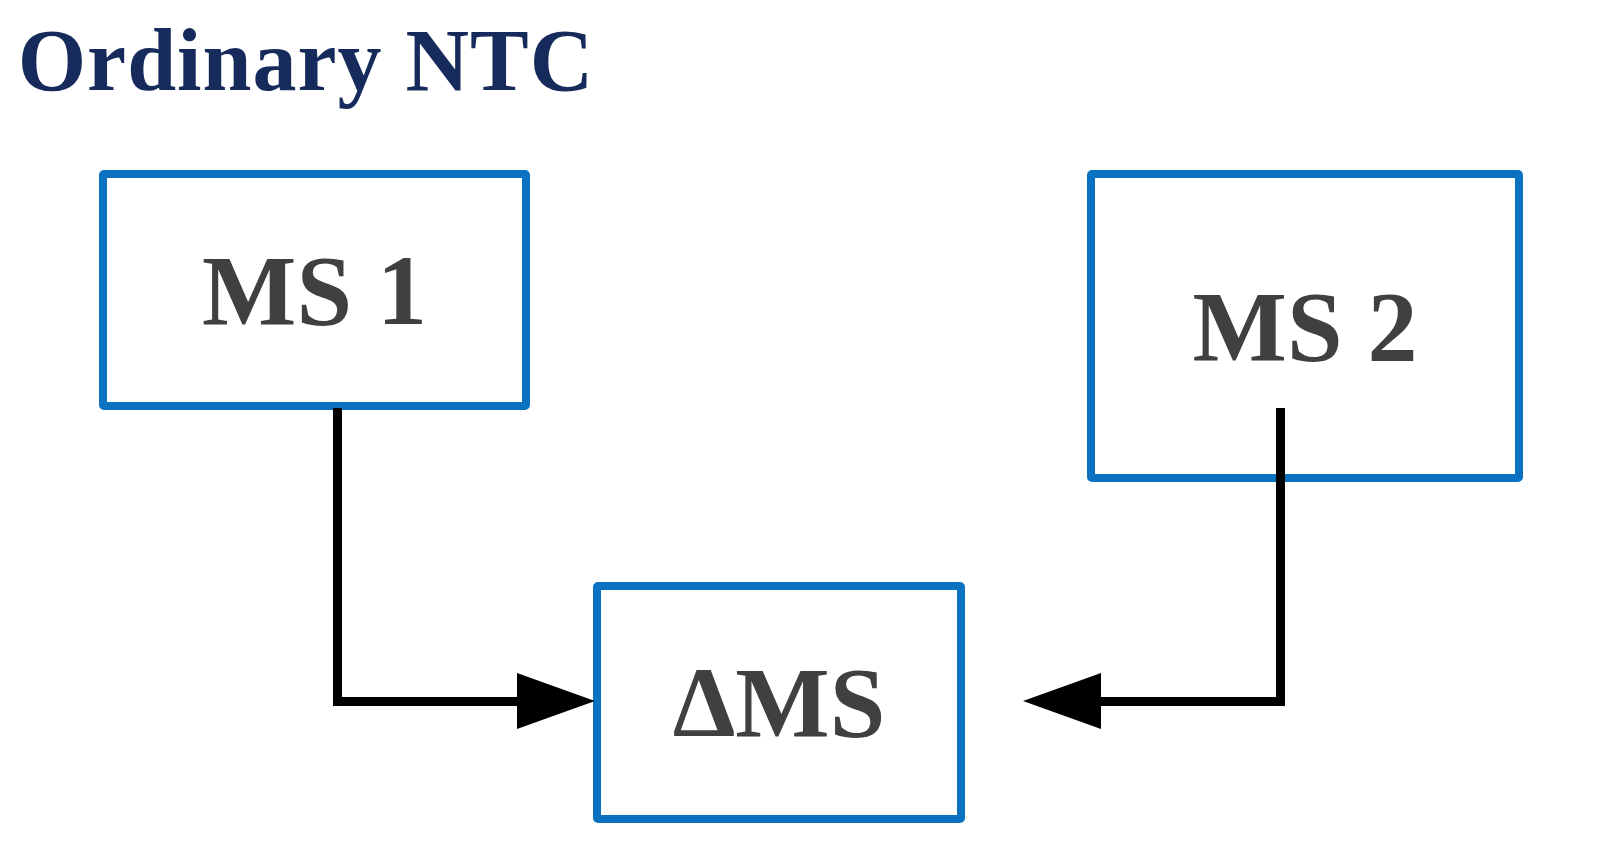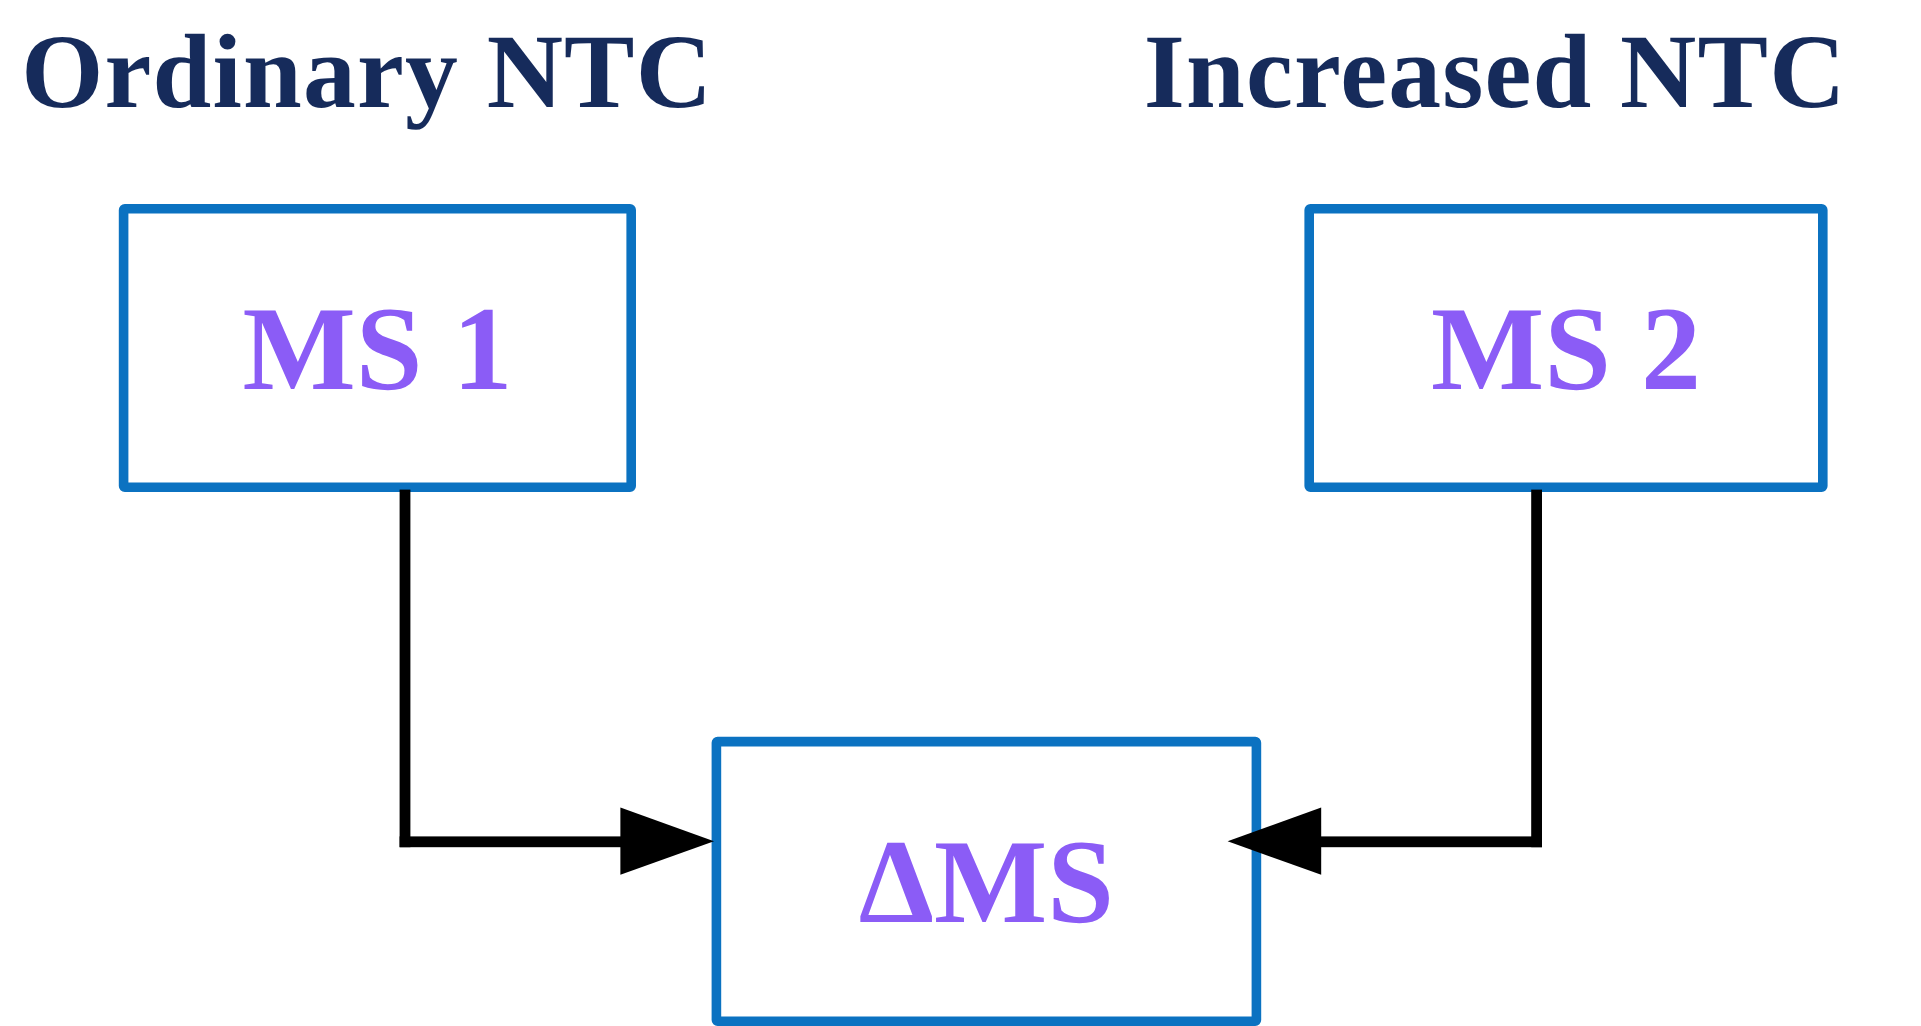--- a/index.html
+++ b/index.html
@@ -32,26 +32,26 @@
   .node-box {
     position: absolute;
     box-sizing: border-box;
     border: 8px solid #0B72C1;
     border-radius: 5px;
     background: #ffffff;
     display: flex;
     align-items: center;
     justify-content: center;
     font-size: 100px;
-    color: #8b5cf6;
+    color: #404040;
     white-space: nowrap;
   }
   #box-ms1 { left: 99px;  top: 170px; width: 431px; height: 240px; }
-  #box-ms2 { left: 1087px; top: 170px; width: 436px; height: 240px; }
-  #box-dms { left: 593px; top: 614px; width: 458px; height: 241px; }
+  #box-ms2 { left: 1087px; top: 170px; width: 436px; height: 312px; }
+  #box-dms { left: 593px; top: 582px; width: 372px; height: 241px; }
   .connector-line {
     position: absolute;
     background: #000000;
   }
   #line-v1 { left: 333px;  top: 408px; width: 9px;   height: 298px; }
   #line-h1 { left: 333px;  top: 697px; width: 192px; height: 9px; }
   #line-v2 { left: 1276px; top: 408px; width: 9px;   height: 298px; }
   #line-h2 { left: 1097px; top: 697px; width: 188px; height: 9px; }
   .arrowhead {
     position: absolute;
@@ -71,21 +71,20 @@
     border-right: 78px solid #000000;
   }
 </style>
 </head>
 <body>
 
 <div id="stage">
 
   <div id="title-left" class="diagram-title">Ordinary NTC</div>
 
-  <div id="title-right" class="diagram-title">Increased NTC</div>
 
   <div id="box-ms1" class="node-box">
     <span>MS 1</span>
   </div>
 
   <div id="box-ms2" class="node-box">
     <span>MS 2</span>
   </div>
 
   <div id="box-dms" class="node-box">

